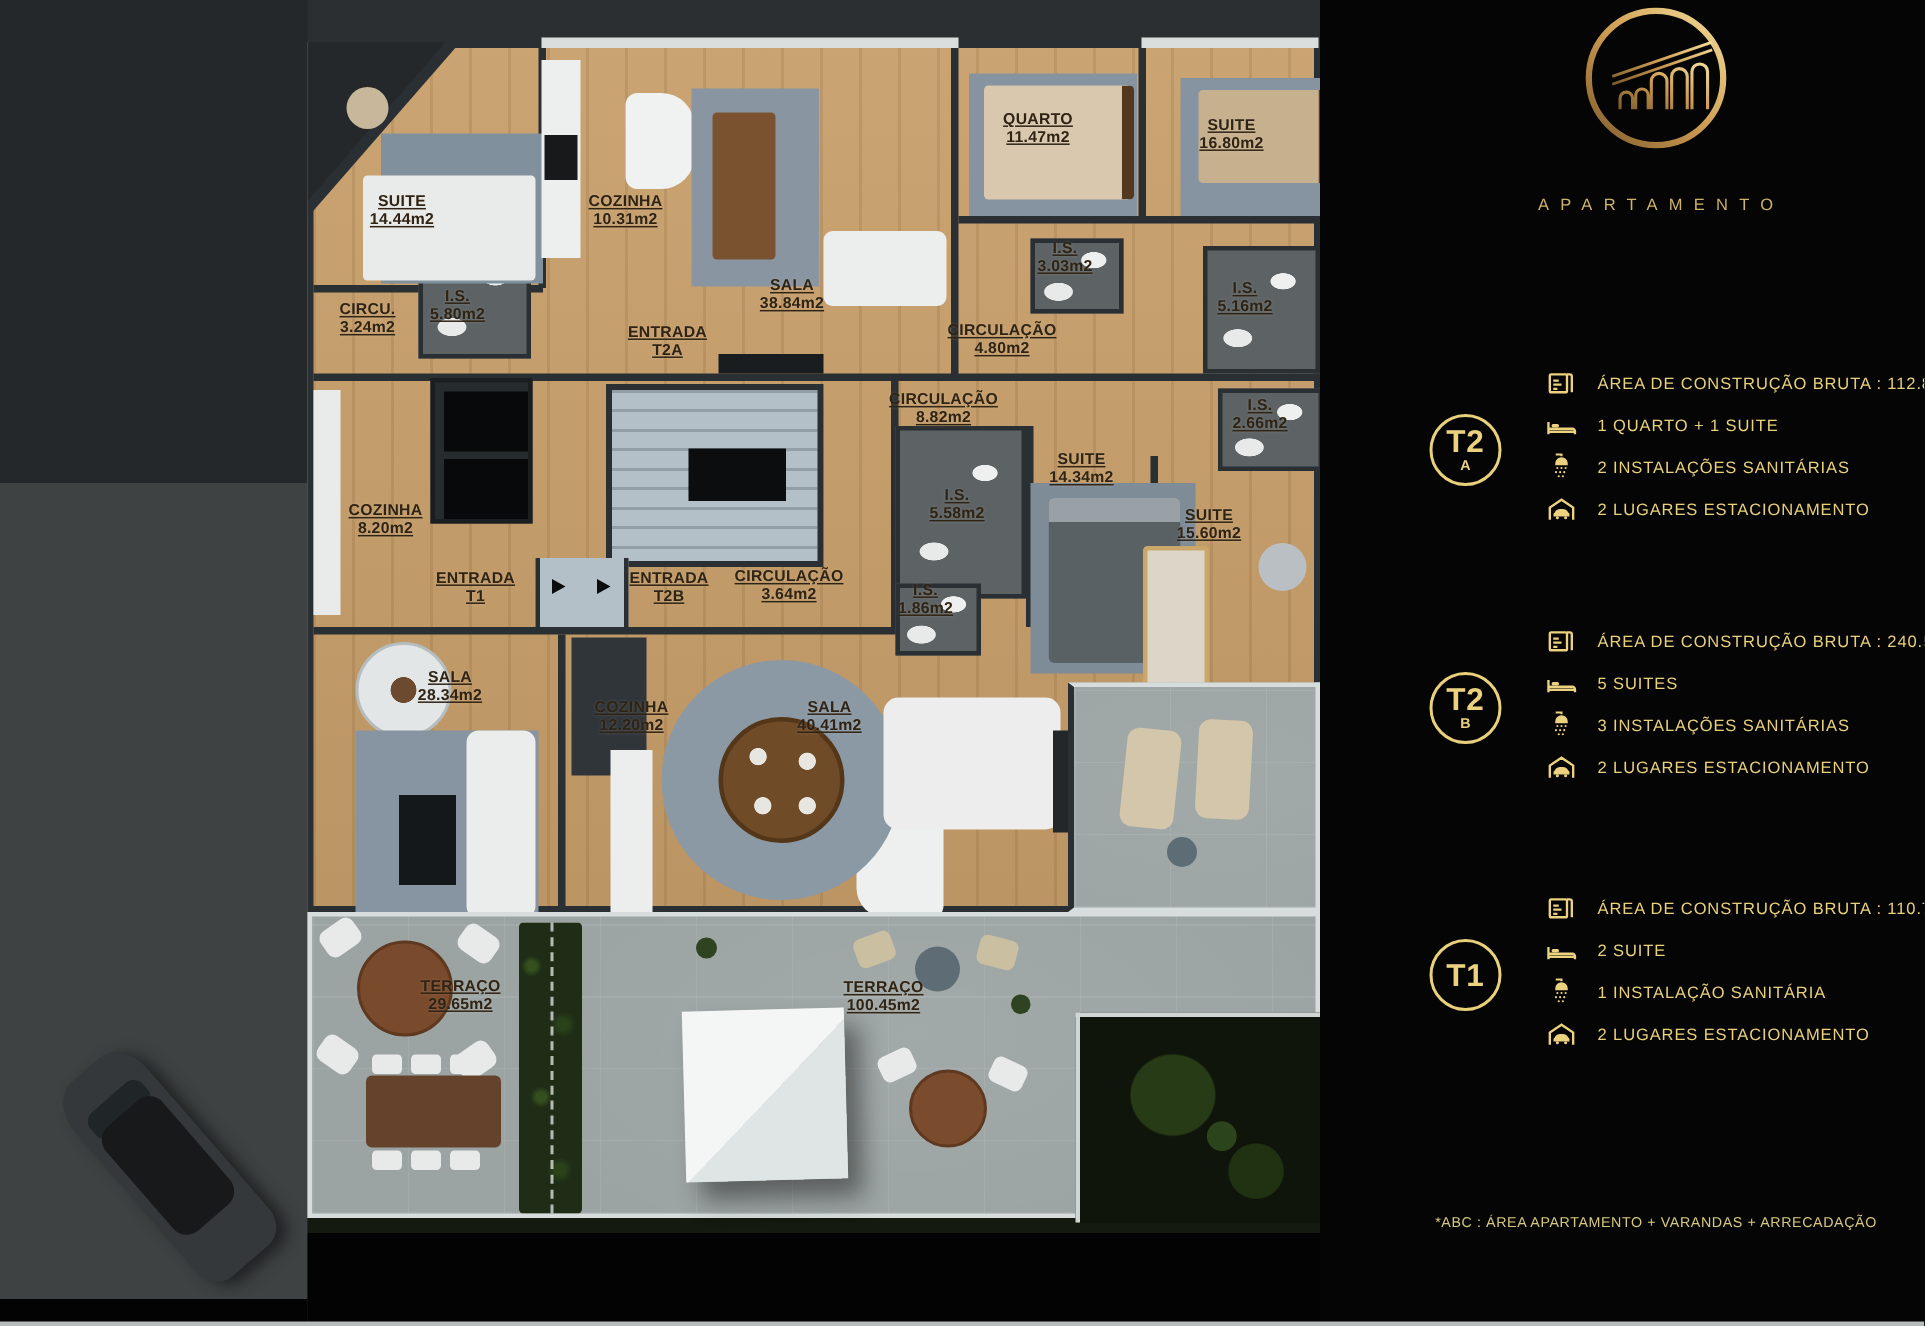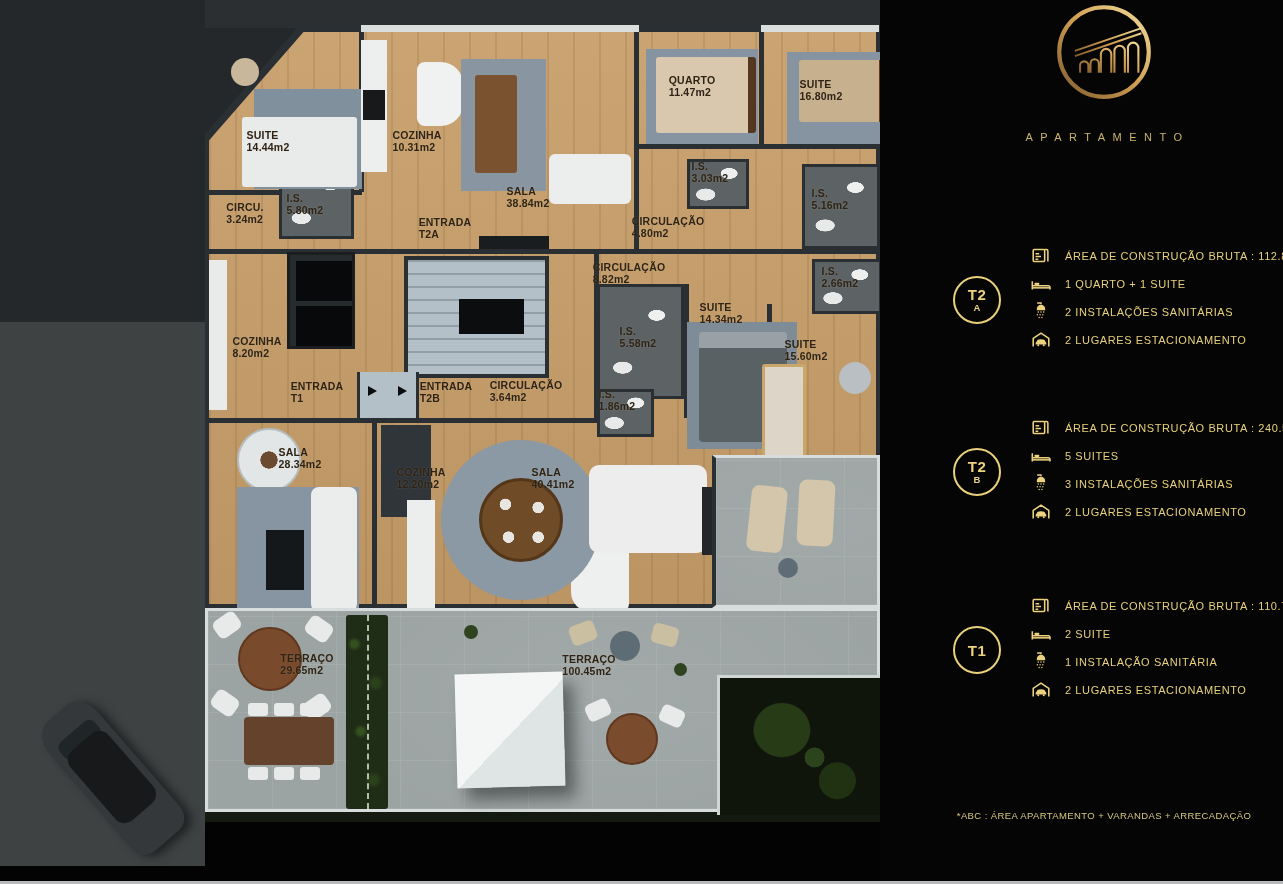--- a/index.html
+++ b/index.html
@@ -54,41 +54,41 @@
          radial-gradient(12px 12px at 65% 85%,#2a411a 30%,transparent 70%);}
   .hedge-line{position:absolute;left:50%;top:0;height:100%;border-left:2px dashed rgba(230,235,232,.75);}
   .garden{position:absolute;box-sizing:border-box;background-color:#10150b;
           background-image:radial-gradient(46px 44px at 38% 38%,#273b17 60%,transparent 63%),
           radial-gradient(30px 30px at 72% 75%,#203212 60%,transparent 63%),
           radial-gradient(16px 16px at 58% 58%,#2c441b 60%,transparent 64%);
           border-top:3px solid #cfd6d4;border-left:3px solid #cfd6d4;}
   .pergola{position:absolute;background:linear-gradient(135deg,#f4f6f5 0 52%,#dfe5e4 52%);
            box-shadow:10px 12px 16px rgba(10,12,10,.45);transform:rotate(-1.5deg);}
   
-  .rlbl{position:absolute;transform:translate(-50%,-50%);color:#2e2314;
+  .rlbl{position:absolute;transform:translate(-50%,-50%);text-align:center;color:#2e2314;
         font:700 10.5px/1.18 "Liberation Sans",sans-serif;letter-spacing:.2px;white-space:nowrap;
-        z-index:40;text-shadow:0 0 2px rgba(235,225,200,.22);}
+        z-index:40;text-shadow:0 0 2px rgba(235,225,200,.22);text-decoration:underline;}
   
   .bar{position:absolute;background:#030303;z-index:50;}
   .bottom-edge{position:absolute;left:0;top:881px;width:1283px;height:3px;background:#b6bcbc;z-index:80;}
   
   .panel{position:absolute;left:880px;top:0;width:403px;height:884px;background:#050505;z-index:20;}
   .panel-inner{position:absolute;left:44px;top:0;width:360px;text-align:center;}
   .logo{position:absolute;left:130px;top:2px;width:100px;height:100px;}
   .wordmark{position:absolute;left:0;top:82px;width:360px;font-size:35px;font-weight:700;letter-spacing:.5px;
             background:linear-gradient(100deg,#8a5f33 0%,#b98a47 30%,#e8cf8e 65%,#f3e7ad 100%);
             -webkit-background-clip:text;background-clip:text;color:transparent;}
   .residences{position:absolute;left:0;top:131px;width:360px;font-size:11px;font-weight:400;
               letter-spacing:7.5px;padding-left:7px;box-sizing:border-box;color:#cdb46a;}
   .piso{position:absolute;left:0;top:198px;width:360px;font-size:15px;font-weight:700;
         letter-spacing:1.2px;color:#f2f0ea;}
   .unit{position:absolute;left:0;width:403px;height:130px;}
   .badge{position:absolute;left:29px;top:32px;width:44px;height:44px;border:2px solid #e9d17b;border-radius:50%;
          display:flex;flex-direction:column;align-items:center;justify-content:center;}
-  .badge-l1{font-size:15px;font-weight:700;line-height:1;letter-spacing:.5px;color:#ecd27f;}
+  .badge-l1{font-size:21px;font-weight:700;line-height:1;letter-spacing:.5px;color:#ecd27f;}
   .badge-l2{font-size:9.5px;font-weight:700;line-height:1;margin-top:1px;color:#ecd27f;}
   .badge-l2:empty{display:none;}
   .specs{position:absolute;left:106px;top:2px;display:flex;flex-direction:column;gap:8px;margin:0;padding:0;list-style:none;}
   .spec{display:flex;align-items:center;height:20px;}
   .sicon{width:22px;height:22px;display:inline-flex;align-items:center;justify-content:center;flex:0 0 22px;}
   .spec-txt{margin-left:13px;font-size:11px;letter-spacing:.6px;color:#e9d17b;white-space:nowrap;}
   .footnote{position:absolute;left:0;top:810px;width:360px;font-size:9.5px;letter-spacing:.4px;color:#d6c87e;}
 </style>
 </head>
 <body>

